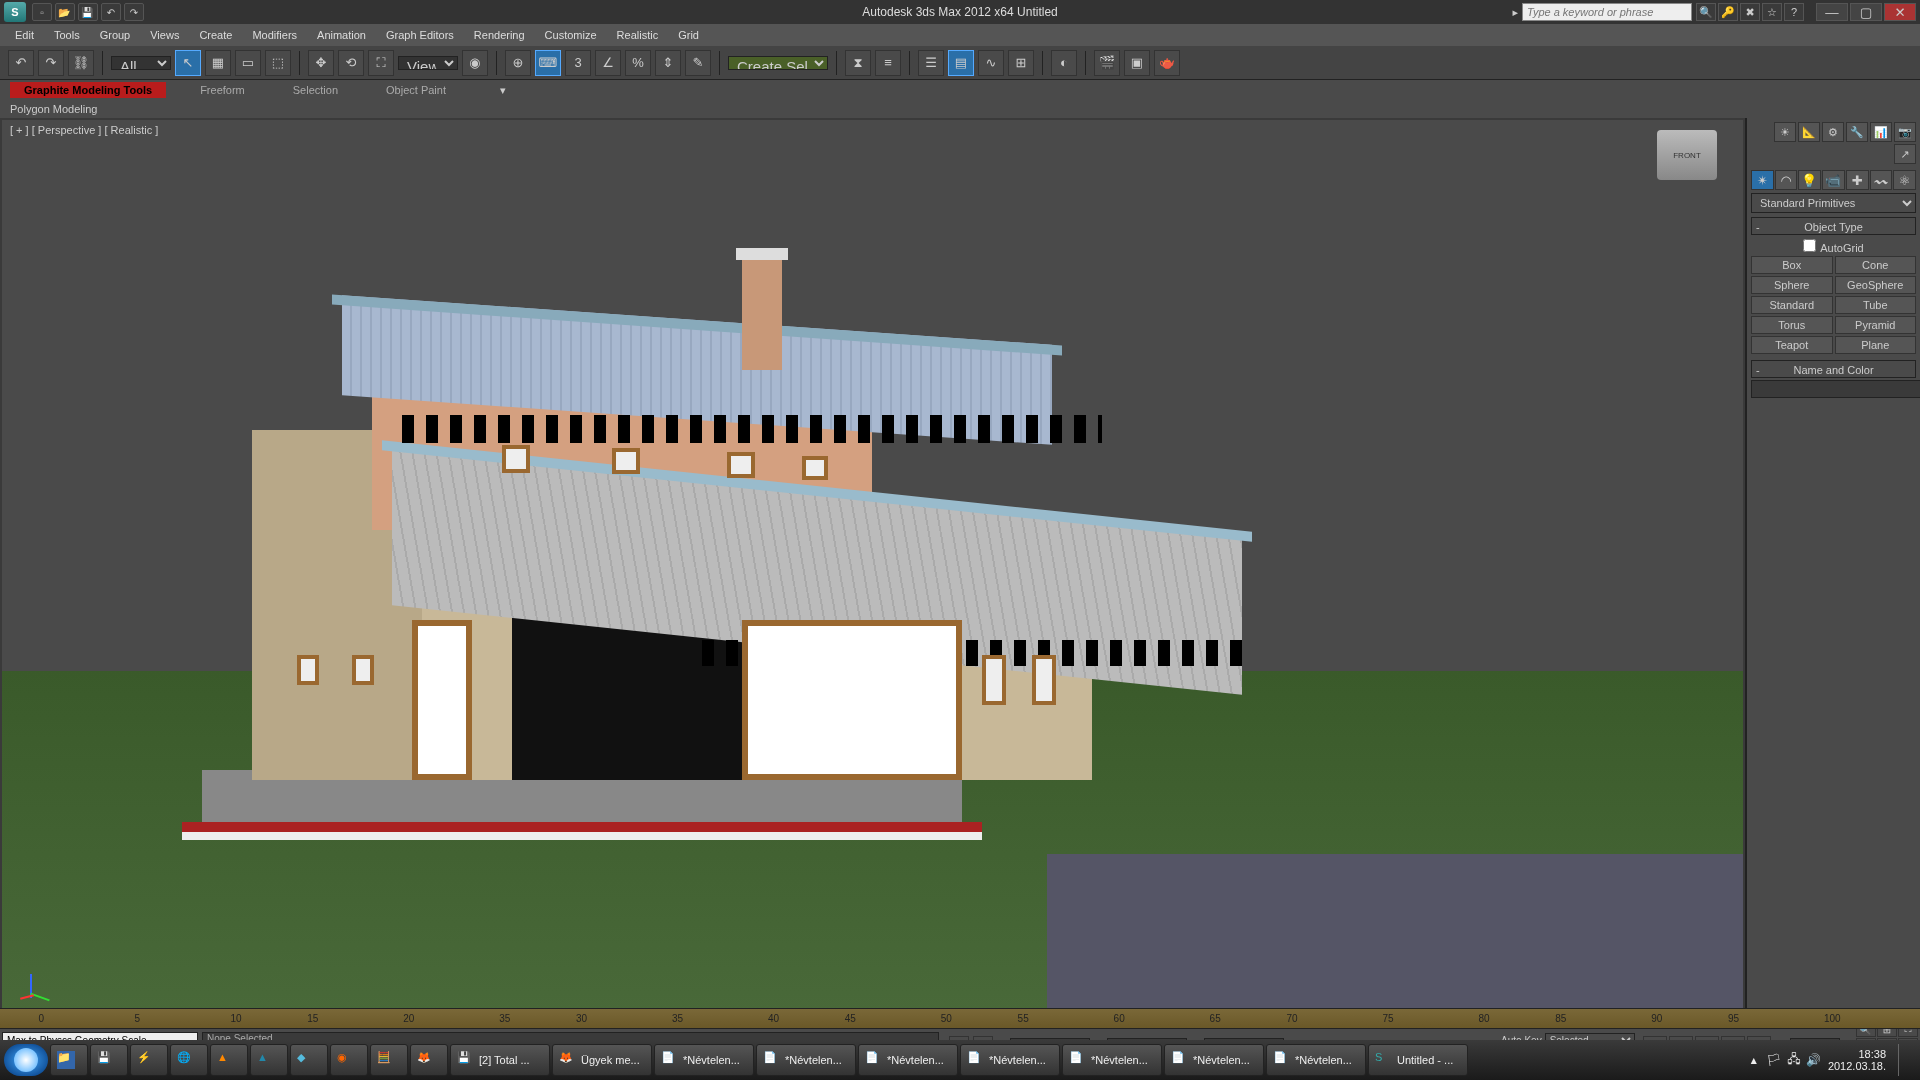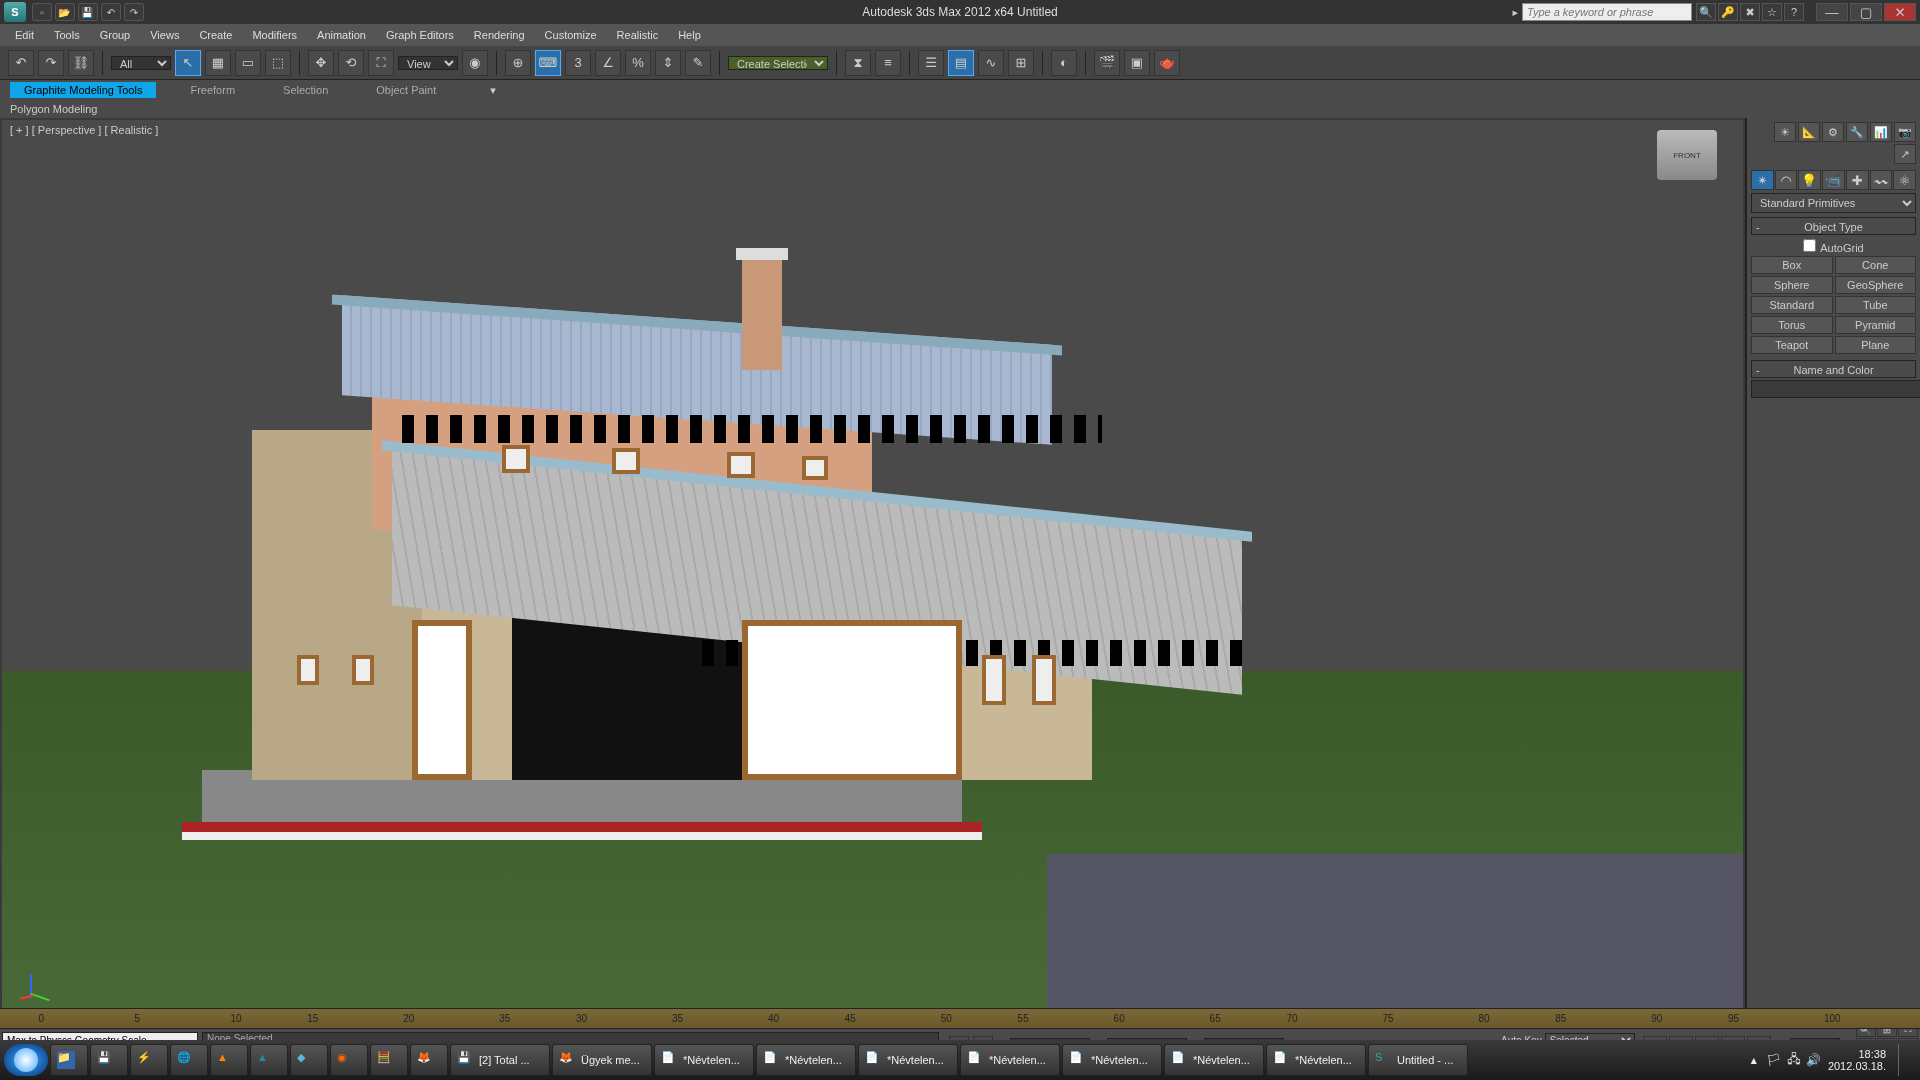--- a/index.html
+++ b/index.html
@@ -15,24 +15,24 @@
 .help-icons button { width:20px; height:18px; background:#3a3a3a; border:1px solid #555; color:#ccc; font-size:11px; }
 .win-btns { display:flex; gap:2px; margin-left:8px; }
 .win-btns button { width:32px; height:18px; background:#444; border:1px solid #555; color:#ccc; }
 .win-btns .close { background:#a33; }
 .menubar { height:22px; background:#555; display:flex; align-items:center; padding:0 15px; gap:20px; }
 .menubar span { color:#ddd; cursor:pointer; }
 .toolbar { height:34px; background:#444; border-bottom:1px solid #222; display:flex; align-items:center; padding:0 8px; gap:4px; }
 .tool-btn { width:26px; height:26px; background:#4a4a4a; border:1px solid #333; display:flex; align-items:center; justify-content:center; color:#ccc; font-size:13px; }
 .tool-btn.active { background:#2a6fa8; border-color:#5af; }
 .tool-sep { width:1px; height:24px; background:#222; margin:0 4px; }
-.tool-combo { height:14px; background:#333; border:1px solid #222; color:#ccc; padding:0 4px; font-size:11px; }
+.tool-combo { height:14px; background:#333; border:1px solid #222; color:#ccc; padding:0 4px; font-size:15px; }
 .subtoolbar { height:20px; background:#4a4a4a; display:flex; align-items:center; padding:0 10px; gap:20px; }
 .subtab { padding:2px 14px; color:#aaa; font-size:11px; }
-.subtab.active { background:#0ea5e9; color:#000; }
+.subtab.active { background:#b91c1c; color:#000;font-weight:bold; }
 .subtoolbar2 { height:18px; background:#4a4a4a; display:flex; align-items:center; padding:0 10px; font-size:11px; color:#ccc; }
 .main { position:absolute; top:118px; left:0; right:0; bottom:40px; display:flex; }
 .viewport { flex:1; background:#4a4a4a; border:2px solid #3a3a3a; position:relative; overflow:hidden; }
 .vp-label { position:absolute; top:4px; left:8px; color:#ccc; font-size:11px; z-index:10; }
 .vp-cube { position:absolute; top:10px; right:26px; width:60px; height:50px; background:linear-gradient(#bbb,#888); border-radius:4px; z-index:10; display:flex; align-items:center; justify-content:center; font-size:8px; color:#333; }
 .scene { position:absolute; top:0; left:0; right:0; bottom:0; }
 .sky { position:absolute; top:0; left:0; right:0; height:60%; background:#4a4a4a; }
 .ground { position:absolute; bottom:0; left:0; right:0; height:40%; background:linear-gradient(#3a5a2a,#4a6a3a); }
 .ground2 { position:absolute; bottom:0; right:0; width:40%; height:20%; background:#556; }
 .house { position:absolute; left:250px; top:140px; width:950px; height:580px; }
@@ -140,21 +140,21 @@
   <span>Tools</span>
   <span>Group</span>
   <span>Views</span>
   <span>Create</span>
   <span>Modifiers</span>
   <span>Animation</span>
   <span>Graph Editors</span>
   <span>Rendering</span>
   <span>Customize</span>
   <span>Realistic</span>
-  <span>Help</span>
+  <span>Grid</span>
 </div>
 
 <div class="toolbar">
   <div class="tool-btn">↶</div>
   <div class="tool-btn">↷</div>
   <div class="tool-btn">⛓</div>
   <div class="tool-sep"></div>
   <select class="tool-combo" style="width:60px"><option>All</option></select>
   <div class="tool-btn active">↖</div>
   <div class="tool-btn">▦</div>

